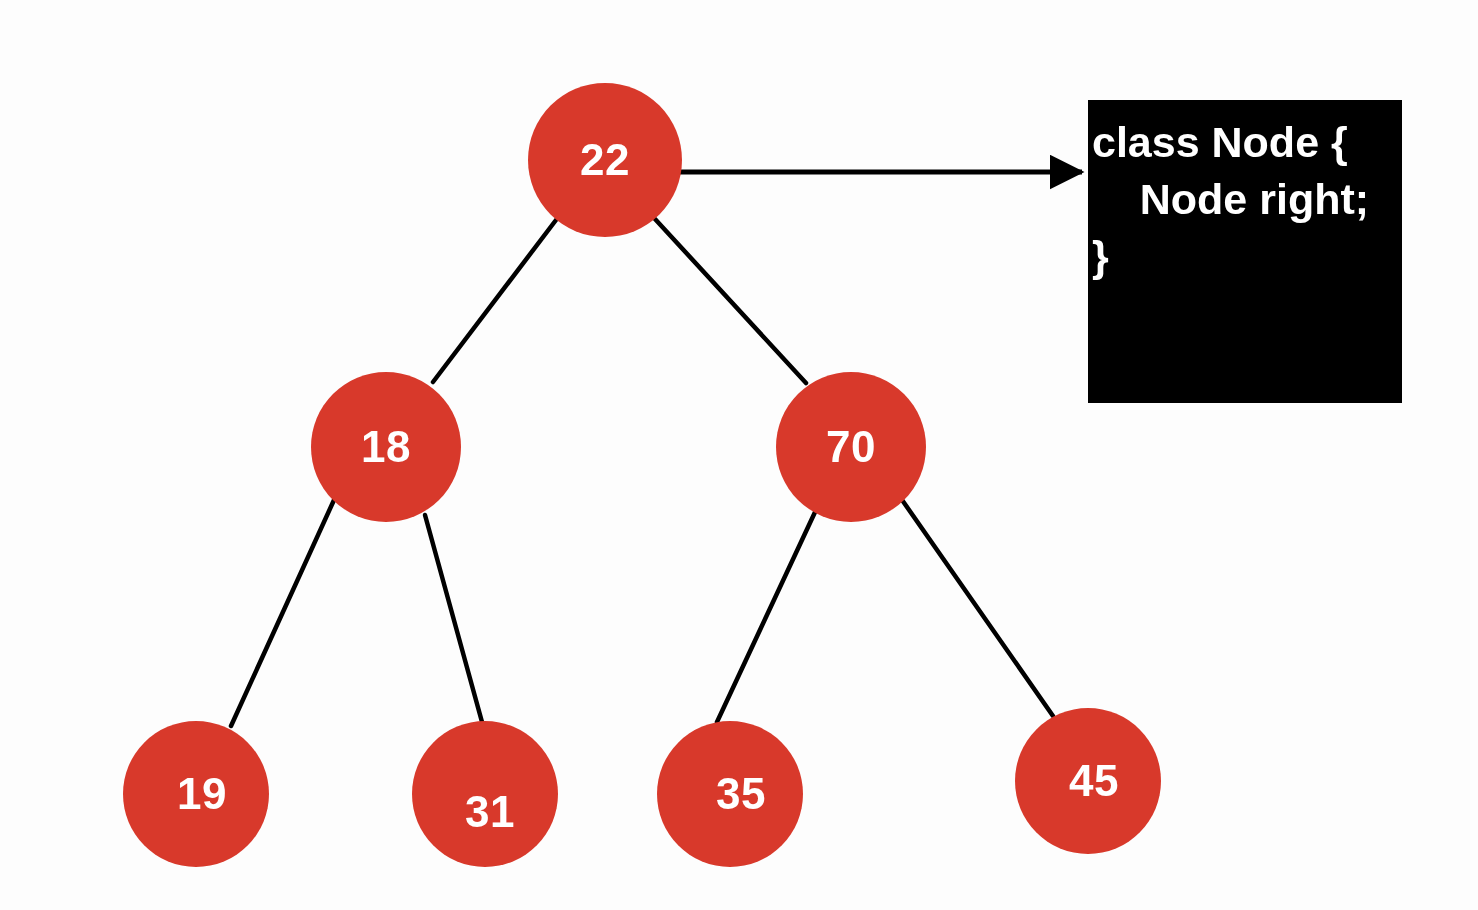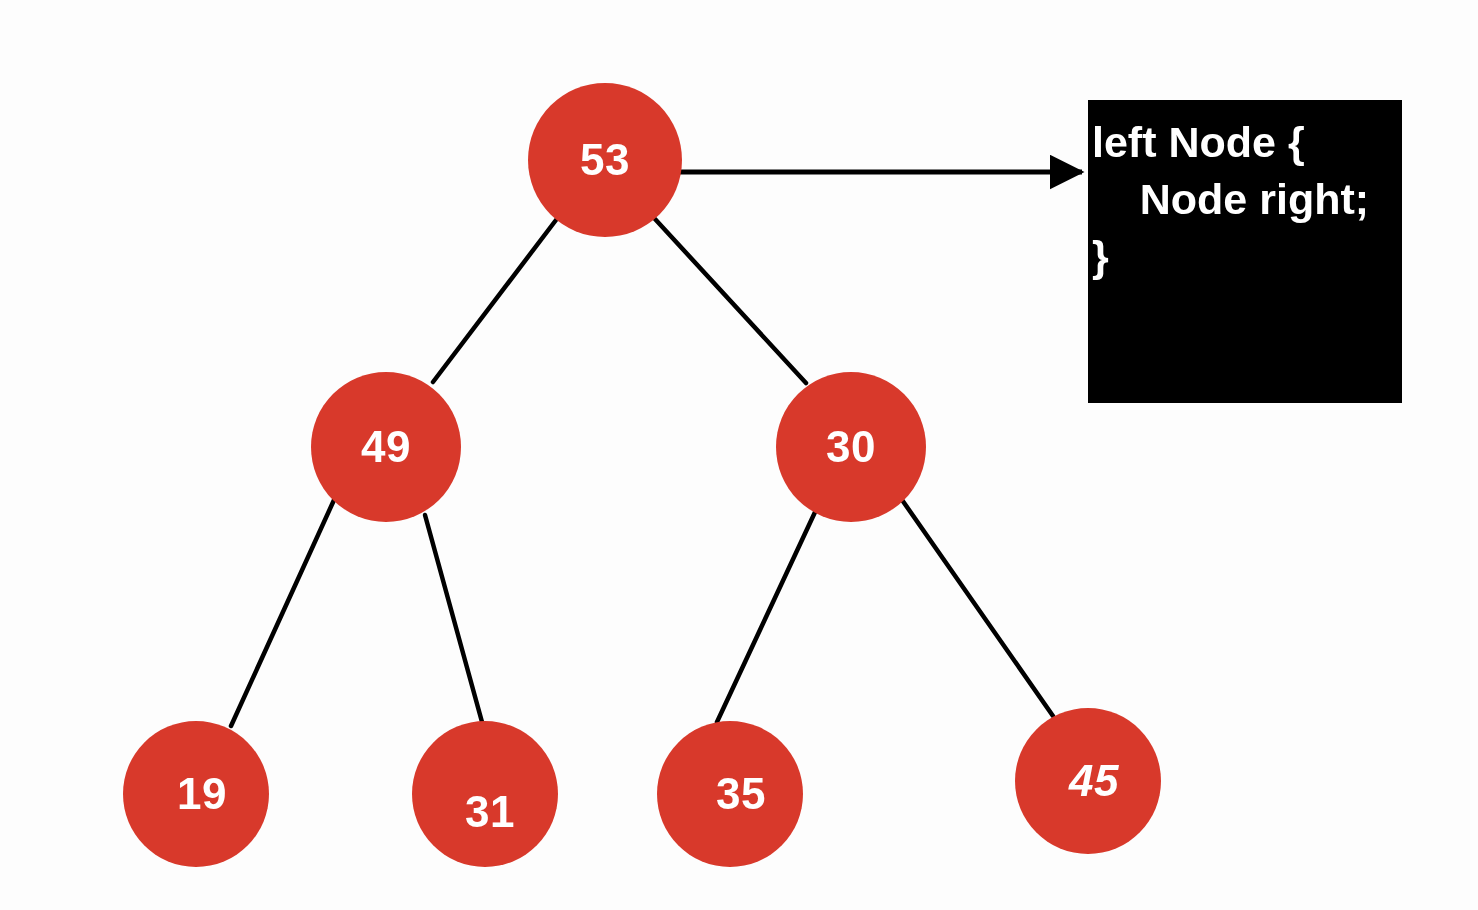--- a/index.html
+++ b/index.html
@@ -96,46 +96,46 @@
     <line x1="425" y1="515" x2="482" y2="722" stroke="#000000" stroke-width="4.5" stroke-linecap="round"></line>
 
     <line x1="816" y1="510" x2="717" y2="722" stroke="#000000" stroke-width="4.5" stroke-linecap="round"></line>
 
     <line x1="900" y1="497" x2="1053" y2="716" stroke="#000000" stroke-width="4.5" stroke-linecap="round"></line>
 
     <line x1="660" y1="172" x2="1082" y2="172" stroke="#000000" stroke-width="5" marker-end="url(#arrowhead)"></line>
   </svg>
 
   <div class="tree-node" style="left:528px; top:83px; width:154px; height:154px;">
-    <span class="node-label">53</span>
+    <span class="node-label">22</span>
   </div>
 
   <div class="tree-node" style="left:311px; top:372px; width:150px; height:150px;">
-    <span class="node-label">49</span>
+    <span class="node-label">18</span>
   </div>
 
   <div class="tree-node" style="left:776px; top:372px; width:150px; height:150px;">
-    <span class="node-label">30</span>
+    <span class="node-label">70</span>
   </div>
 
   <div class="tree-node" style="left:123px; top:721px; width:146px; height:146px;">
     <span class="node-label" style="transform:translateX(6px);text-align:center;">19</span>
   </div>
 
   <div class="tree-node" style="left:412px; top:721px; width:146px; height:146px;">
     <span class="node-label" style="transform:translateX(5px);margin-top:36px;">31</span>
   </div>
 
   <div class="tree-node" style="left:657px; top:721px; width:146px; height:146px;">
     <span class="node-label" style="transform:translateX(3px);margin-left:16px;">35</span>
   </div>
 
-  <div class="tree-node" style="left:1015px; top:708px; width:146px; height:146px;font-style:italic;">
+  <div class="tree-node" style="left:1015px; top:708px; width:146px; height:146px;">
     <span class="node-label" style="transform:translateX(6px);">45</span>
   </div>
 
   <div id="code-box">
-    <div class="code-line">left Node {</div>
+    <div class="code-line">class Node {</div>
     <div class="code-line">    Node right;</div>
     <div class="code-line">}</div>
   </div>
 
 </div>
 
 </body></html>

